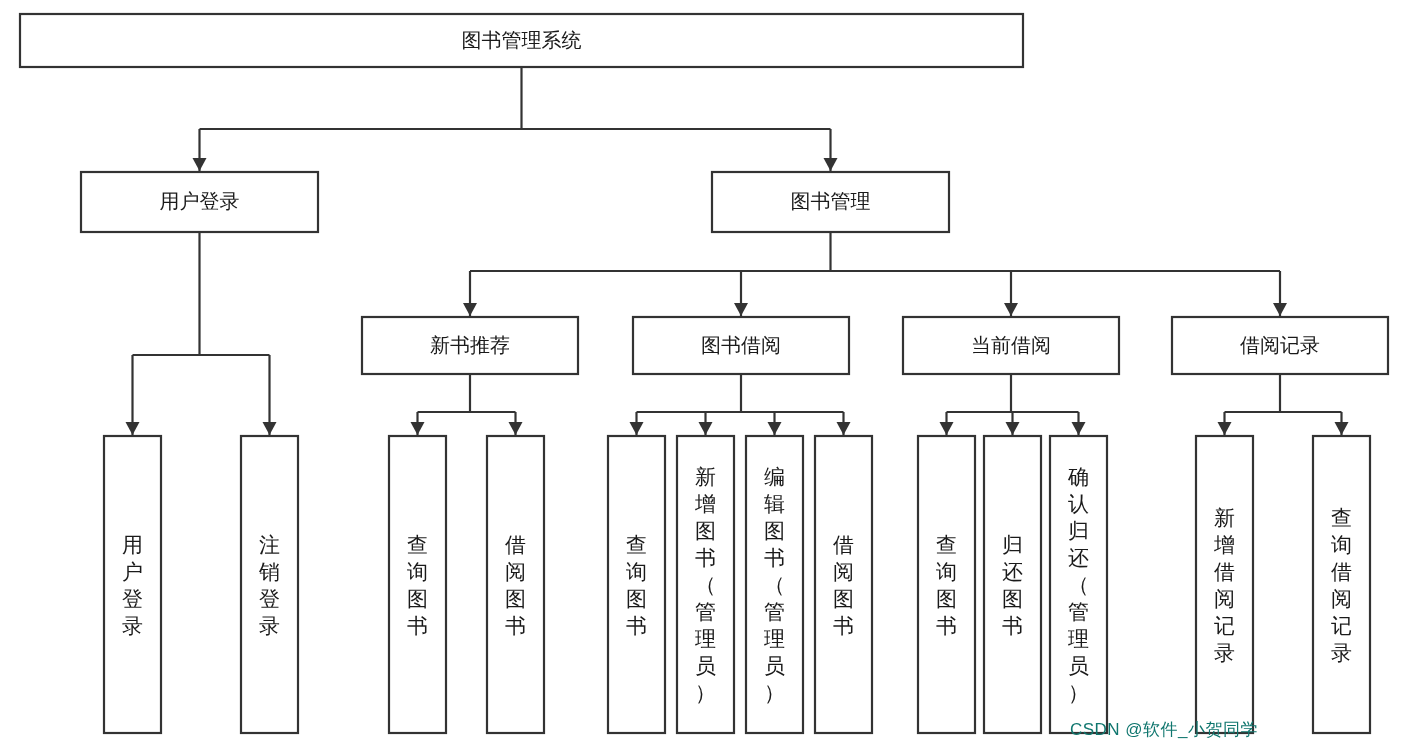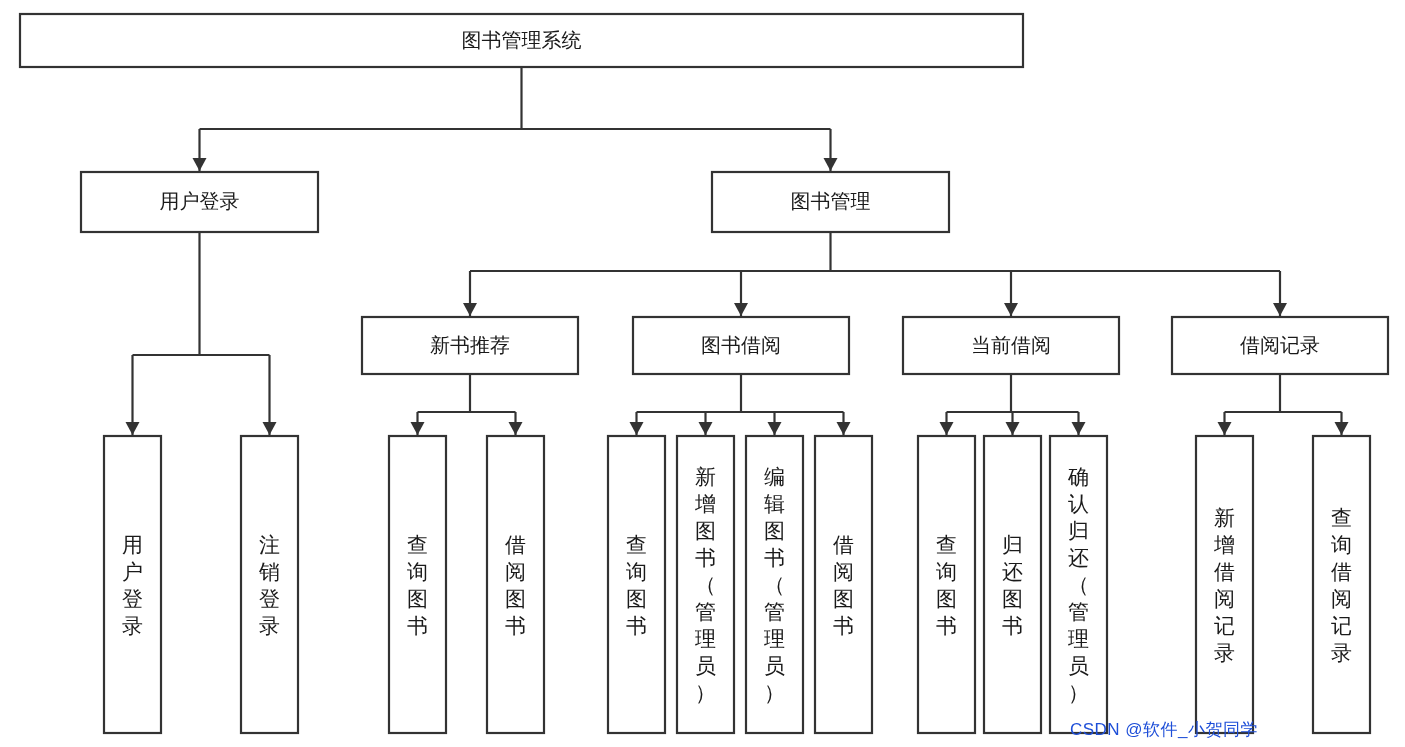--- a/index.html
+++ b/index.html
@@ -56,21 +56,21 @@
     font-size: 21px;
     fill: #1a1a1a;
     text-anchor: middle;
   }
   .watermark-text {
     position: absolute;
     right: 8px;
     bottom: 6px;
     font-family: "Liberation Sans", "DejaVu Sans", sans-serif;
     font-size: 17px;
-    color: #1d4ed8;
+    color: #0f766e;
     letter-spacing: 0.5px;
     white-space: nowrap;
     user-select: none;
   }
 </style>
 </head>
 <body>
 
 <div id="diagram-root">
   <svg class="diagram-canvas" id="diagram-svg" viewBox="0 0 1405 747" xmlns="http://www.w3.org/2000/svg">

